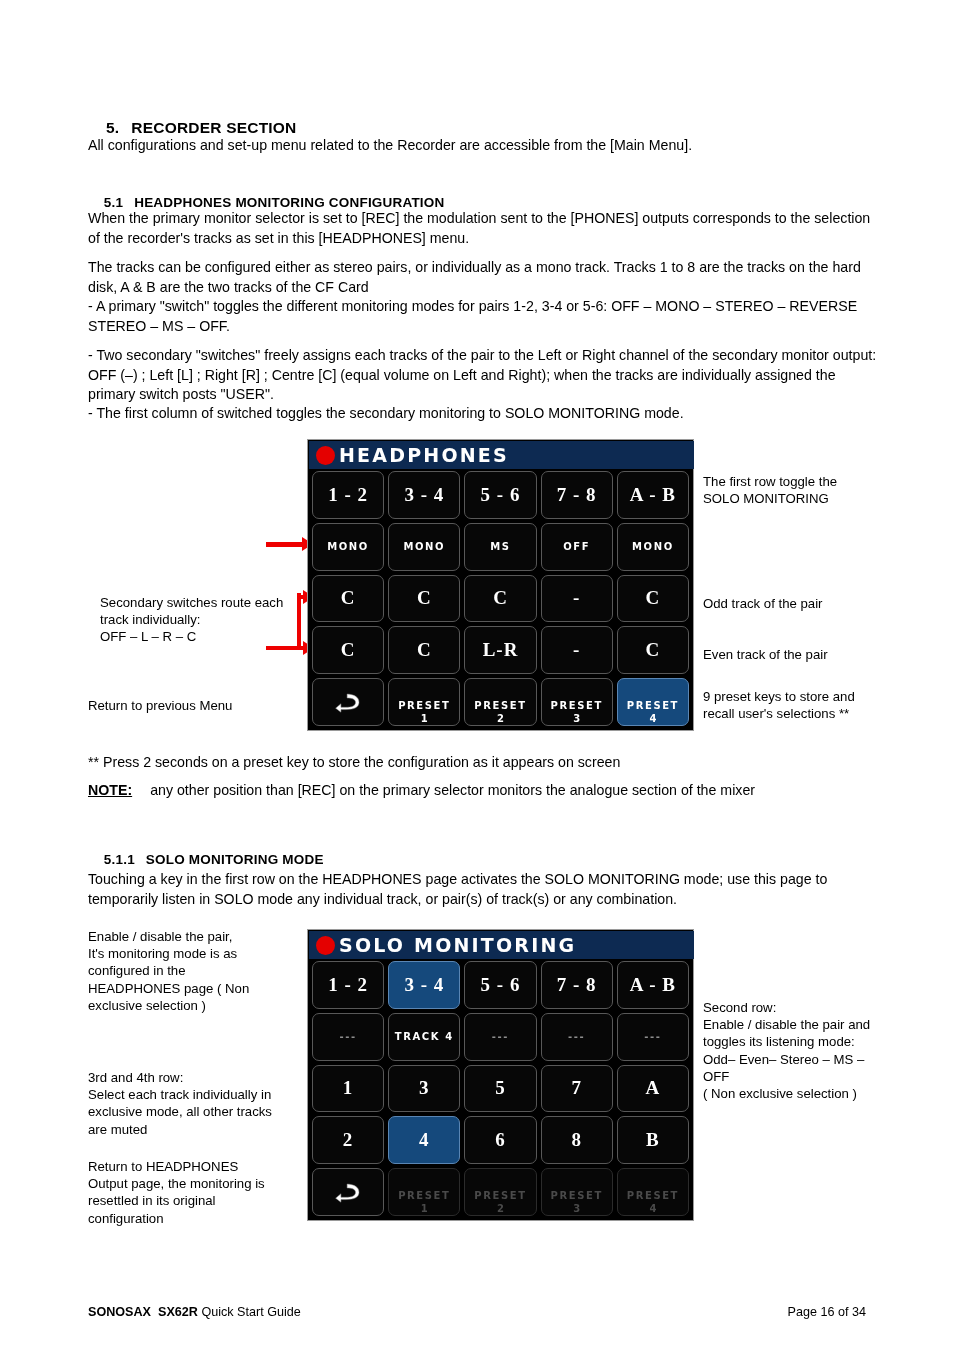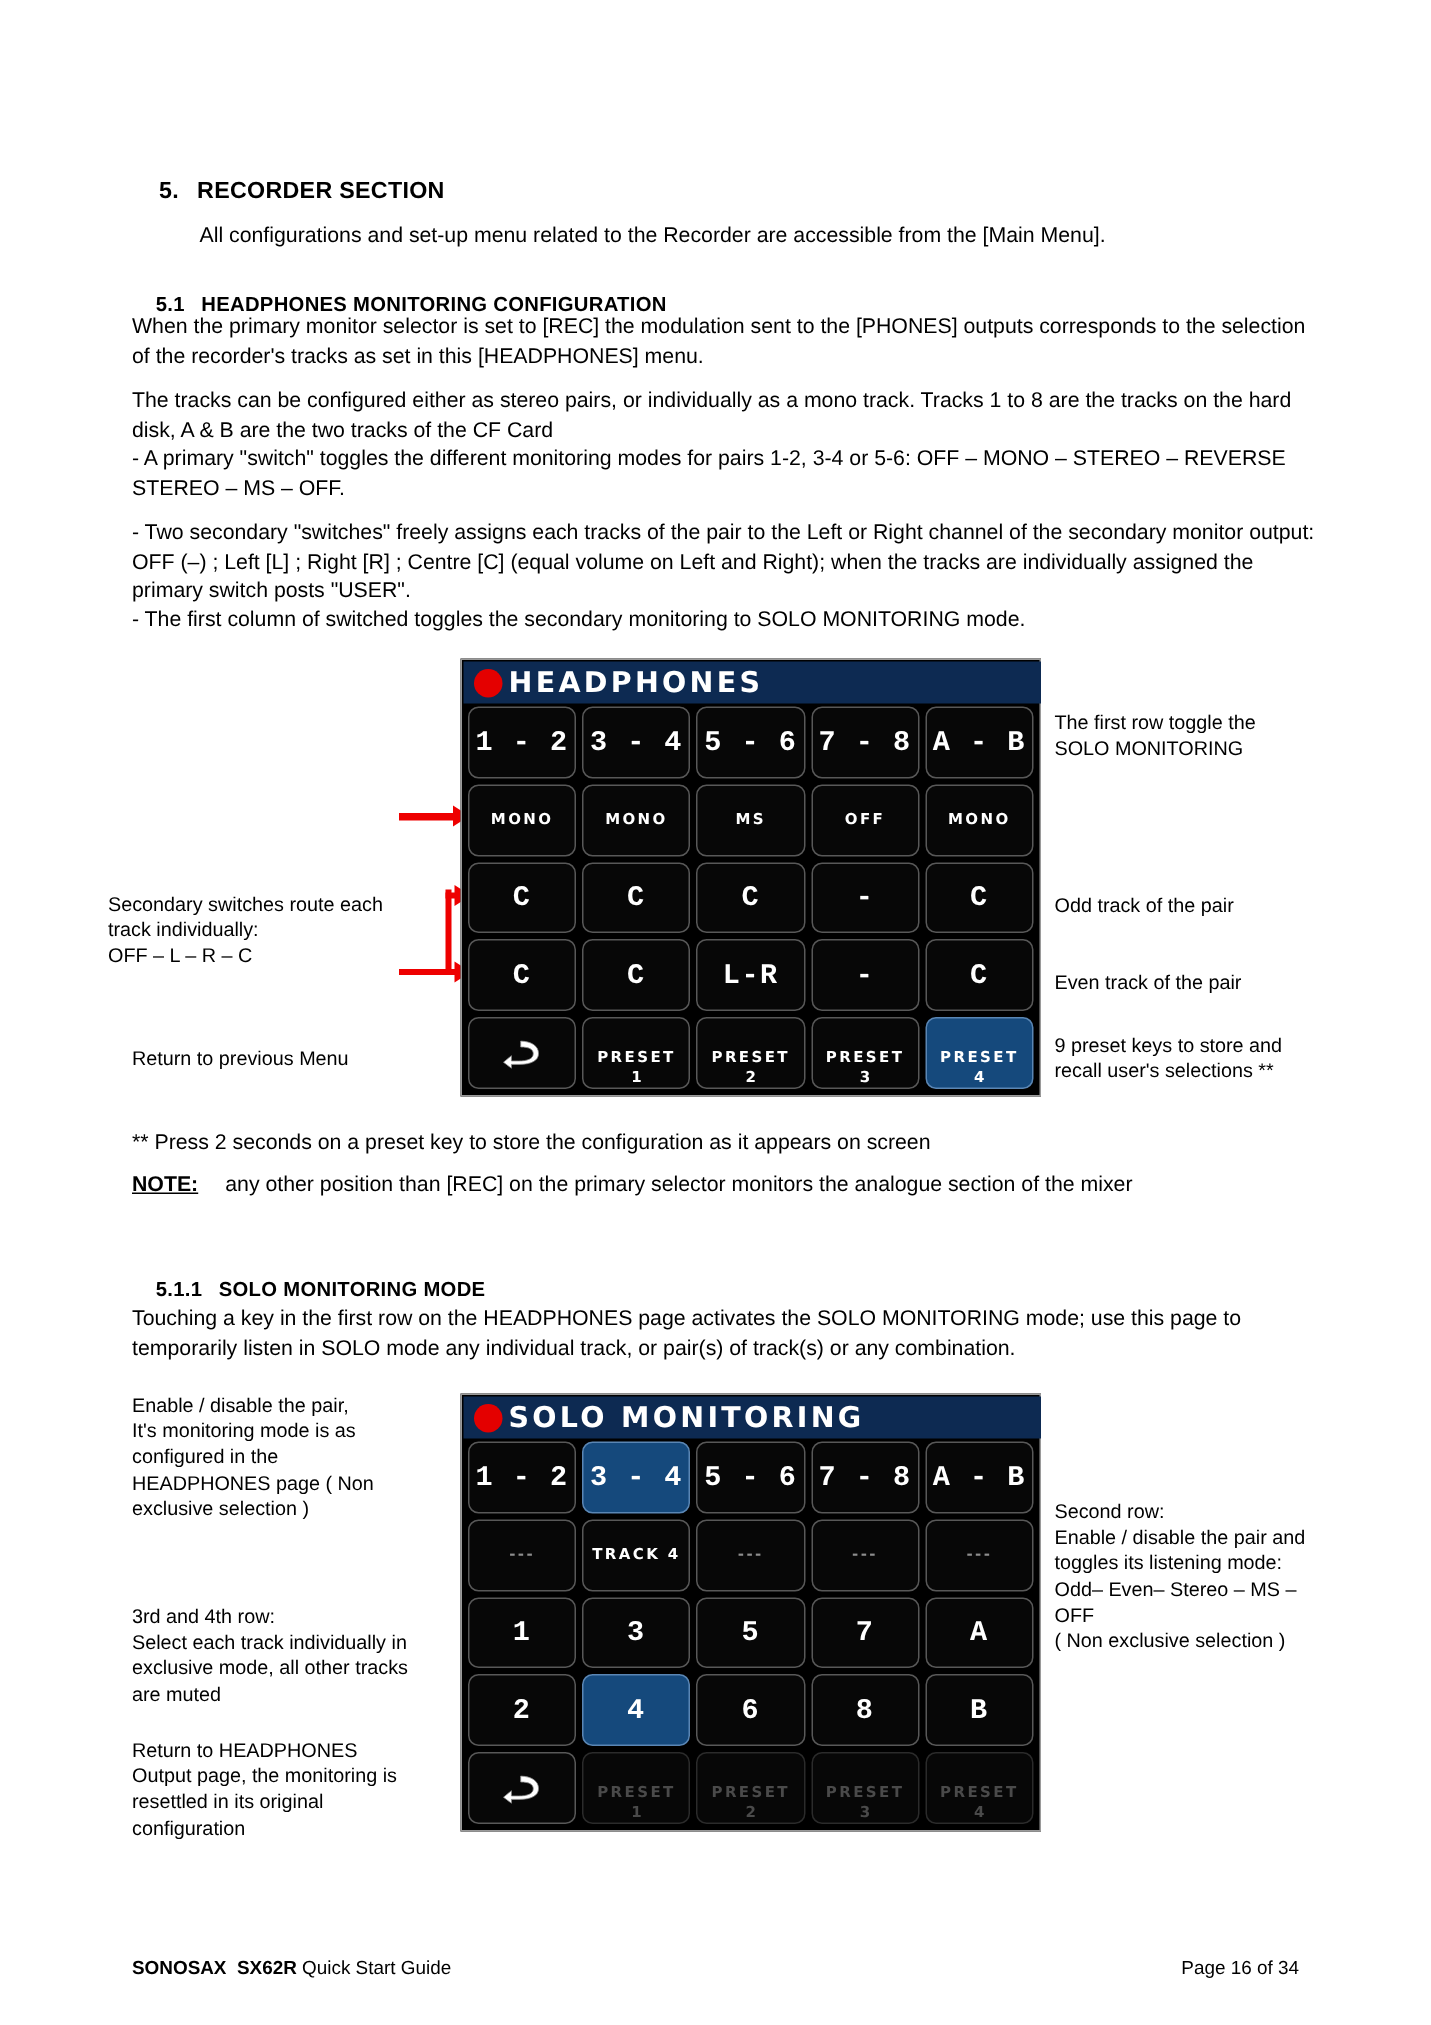--- a/index.html
+++ b/index.html
@@ -113,21 +113,21 @@
     align-items: center;
     justify-content: center;
     color: #ffffff;
     box-sizing: border-box;
     overflow: hidden;
   }
   .key.big {
     font-size: 19px;
     font-weight: bold;
     letter-spacing: 1px;
-    font-family: Liberation Mono, monospace;
+    font-family: Liberation Serif, serif;
   }
   .key.small {
     font-size: 10px;
     letter-spacing: 1.6px;
     font-family: "DejaVu Sans", sans-serif;
     font-weight: bold;
   }
   .key.sel {
     background: #15497c;
     border-color: #5a86b4;
@@ -171,38 +171,38 @@
 </style>
 </head>
 <body>
 
 <div class="page">
 
   <div class="h1" style="left:88px; top:101px;">
     <span>5.</span><span style="display:inline-block;width:12px"></span><span>RECORDER SECTION</span>
   </div>
 
-  <div class="para" style="left:88px; top:148px; width:790px;margin-left:45px;">All configurations and set-up menu related to the Recorder are accessible from the [Main Menu].</div>
+  <div class="para" style="left:88px; top:136px; width:790px;">All configurations and set-up menu related to the Recorder are accessible from the [Main Menu].</div>
 
   <div class="h2" style="left:88px; top:180px;">
     <span>5.1</span><span style="display:inline-block;width:11px"></span><span>HEADPHONES MONITORING CONFIGURATION</span>
   </div>
 
   <div class="para" style="left:88px; top:209px; width:790px;">When the primary monitor selector is set to [REC] the modulation sent to the [PHONES] outputs corresponds to the selection of the recorder's tracks as set in this [HEADPHONES] menu.</div>
 
   <div class="para" style="left:88px; top:258px; width:790px;">The tracks can be configured either as stereo pairs, or individually as a mono track. Tracks 1 to 8 are the tracks on the hard disk, A &amp; B are the two tracks of the CF Card</div>
 
   <div class="para" style="left:88px; top:297px; width:795px;">- A primary "switch" toggles the different monitoring modes for pairs 1-2, 3-4 or 5-6: OFF – MONO – STEREO – REVERSE STEREO – MS – OFF.</div>
 
   <div class="para" style="left:88px; top:346px; width:795px;">- Two secondary "switches" freely assigns each tracks of the pair to the Left or Right channel of the secondary monitor output: OFF (–) ; Left [L] ; Right  [R] ; Centre [C] (equal volume on Left and Right); when the tracks are individually assigned the primary switch posts "USER".</div>
 
   <div class="para" style="left:88px; top:404px; width:795px;">- The first column of switched toggles the secondary monitoring to SOLO MONITORING mode.</div>
 
 
-  <div class="annot" style="left:72px; top:594px; width:205px;">Secondary switches route each
+  <div class="annot" style="left:100px; top:594px; width:205px;">Secondary switches route each
 track individually:
 OFF – L – R – C</div>
 
   <div class="annot" style="left:88px; top:697px; width:205px;">Return to previous Menu</div>
 
   <div class="annot" style="left:703px; top:473px; width:215px;">The first row toggle the
 SOLO MONITORING</div>
 
   <div class="annot" style="left:703px; top:595px; width:215px;">Odd track of the pair</div>
 

